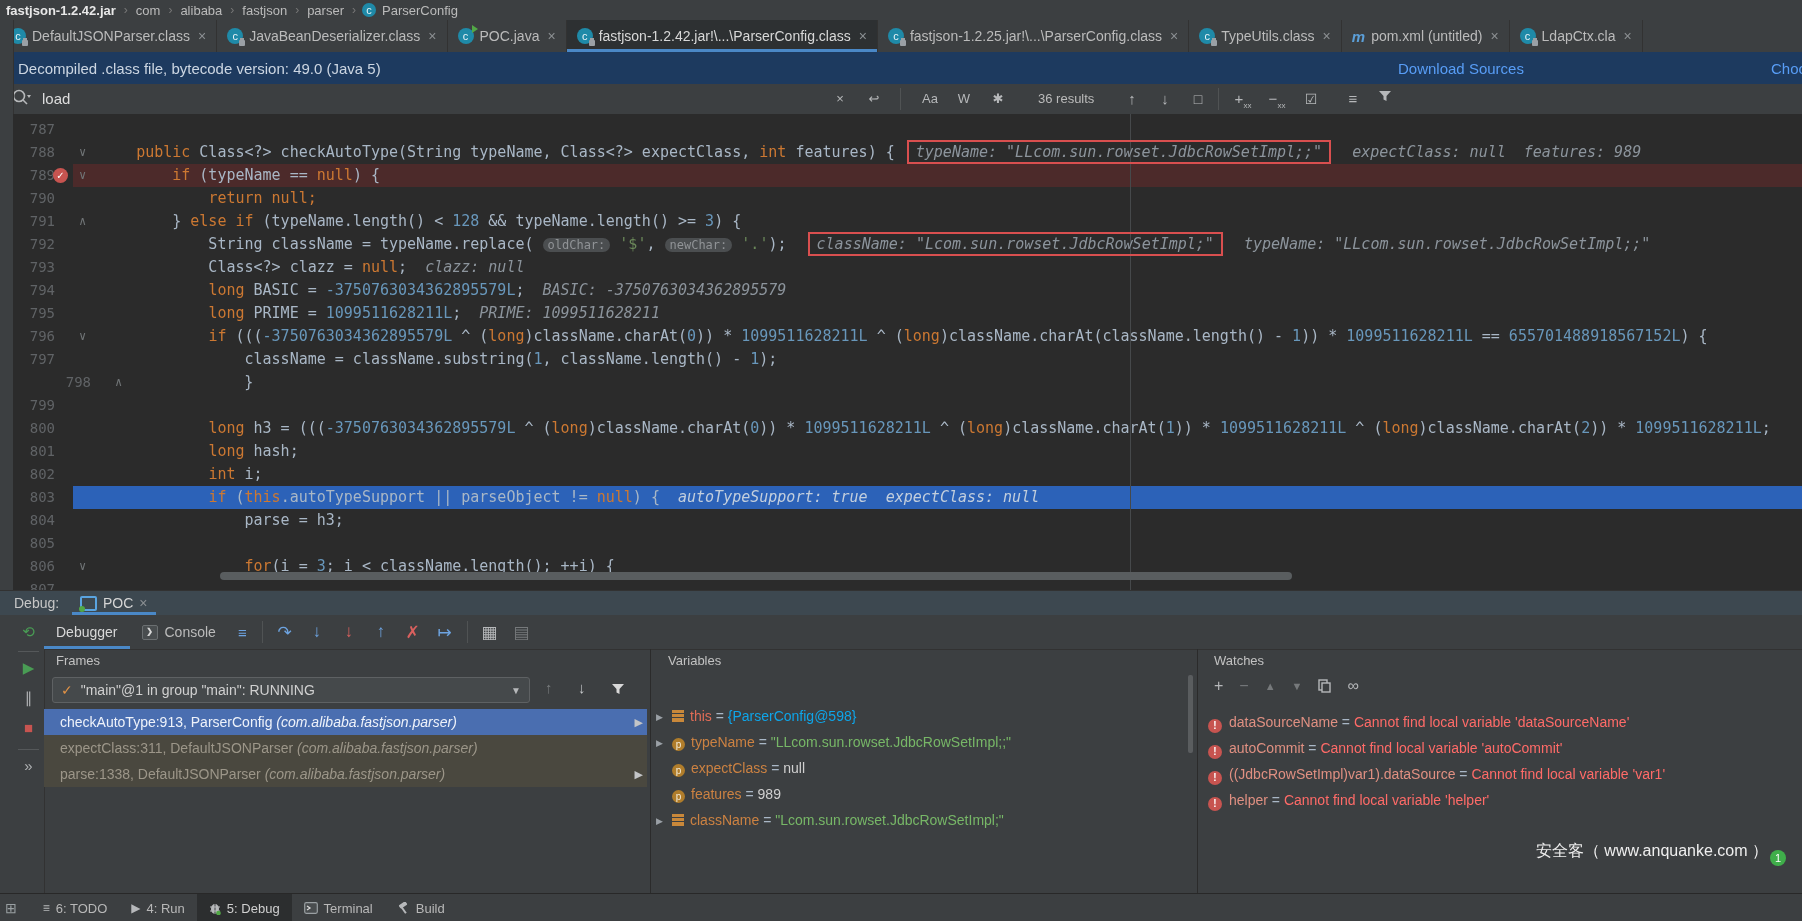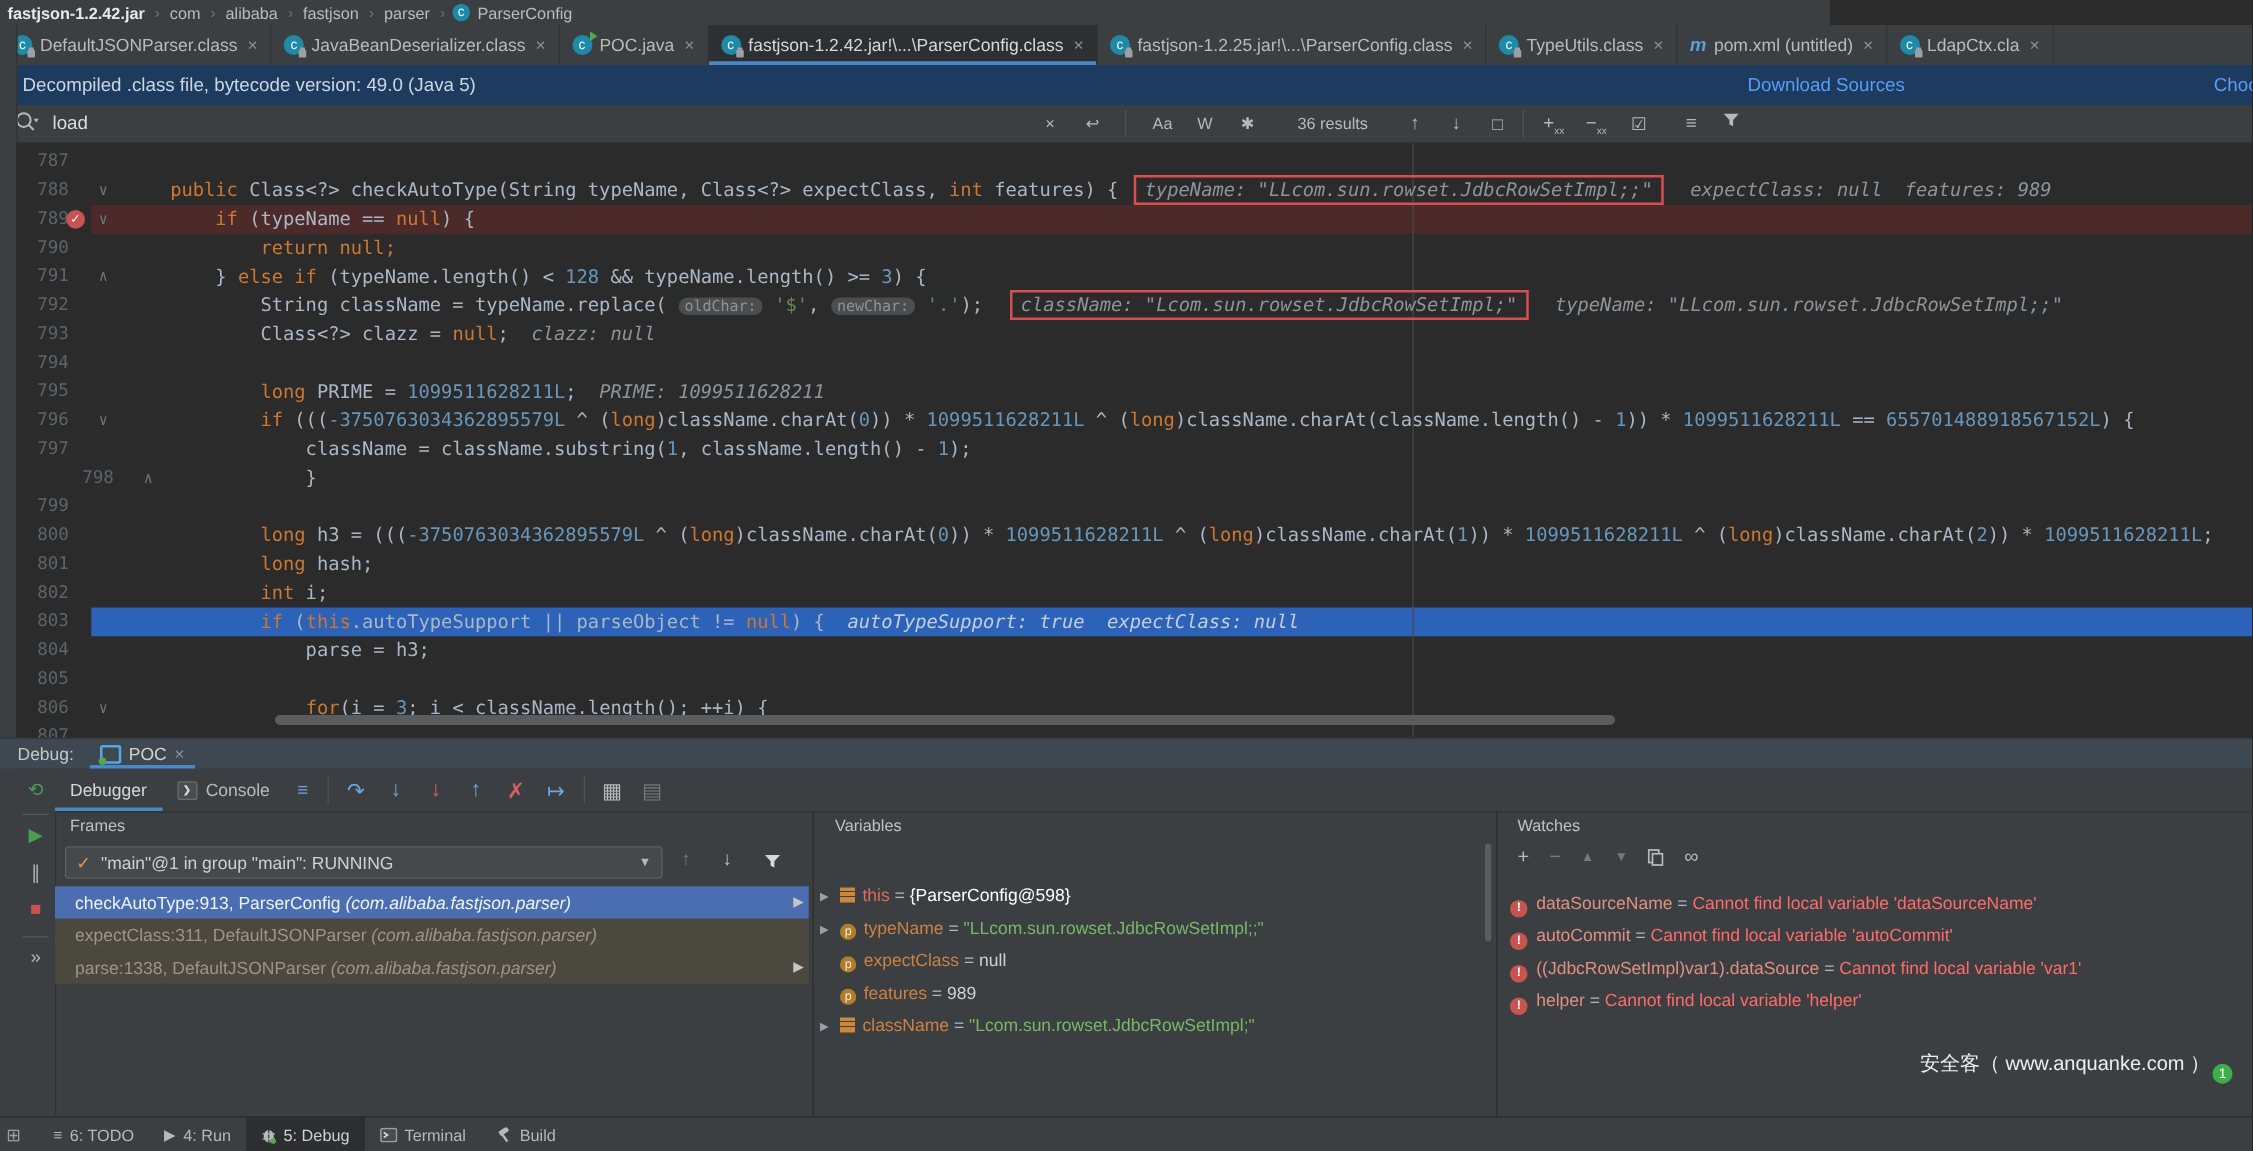--- a/index.html
+++ b/index.html
@@ -1,19 +1,19 @@
 <!DOCTYPE html>
 <html><head>
 <meta charset="utf-8">
 <style>
   html,body{margin:0;padding:0;background:#1e1e1e;}
   #app{position:relative;width:1802px;height:921px;background:#2b2b2b;overflow:hidden;
        font-family:"Liberation Sans",sans-serif;color:#bbbbbb;font-size:13px;}
   
-  #breadcrumb{position:absolute;left:0;top:0;width:1464px;height:20px;background:#3c3f41;
+  #breadcrumb{position:absolute;left:0;top:0;width:1802px;height:20px;background:#3c3f41;
     display:flex;align-items:center;padding-left:4px;box-sizing:border-box;font-size:13px;color:#bbbbbb;}
   #breadcrumb .seg{margin:0 2px;}
   #breadcrumb .seg.first{font-weight:bold;color:#e8e8e8;}
   #breadcrumb .sep{color:#777;margin:0 6px;font-size:12px;}
   #tabbar{position:absolute;left:0;top:20px;width:1802px;height:32px;background:#3c3f41;
     border-bottom:1px solid #323232;display:flex;align-items:stretch;overflow:hidden;}
   .tab{display:flex;align-items:center;gap:6px;padding:0 10px;font-size:14px;color:#bbbbbb;
     border-right:1px solid #323232;white-space:nowrap;}
   .tab.active{background:#2d3032;color:#d8d8d8;box-shadow:inset 0 -3px 0 #4a88c7;}
   .tab .close{color:#8c9093;font-size:14px;margin-left:2px;}
@@ -99,21 +99,21 @@
   .frame-row .jump{position:absolute;right:4px;top:0;font-size:11px;color:#c3c5c7;}
   .var-row{position:absolute;left:656px;width:530px;height:26px;line-height:26px;font-size:14px;white-space:nowrap;overflow:hidden;}
   .var-row .exp{display:inline-block;width:16px;color:#9aa0a6;font-size:9px;vertical-align:middle;}
   .vic{display:inline-block;width:14px;height:12px;margin-right:6px;vertical-align:-1px;}
   .vic.bars{background:linear-gradient(#c9883a 0 3px,#3c3f41 3px 4px,#c9883a 4px 7px,#3c3f41 7px 8px,#c9883a 8px 11px);width:12px;}
   .vic.param{background:#b07d2b;border-radius:50%;width:13px;height:13px;color:#f4ecd9;
     font-size:10px;line-height:13px;text-align:center;}
   .vname{color:#cc8242;}
   .vname.this{color:#e06c56;}
   .veq{color:#a9b7c6;}
-  .vval.ref{color:#ffffff;}
+  .vval.ref{color:#0ea5e9;}
   .vval.str{color:#77b767;}
   .vval.plain{color:#d0d0d0;}
   #var-scroll{position:absolute;left:1188px;top:84px;width:5px;height:78px;background:#5a5d5f;border-radius:2px;}
   .watch-toolbar{position:absolute;left:1214px;top:86px;display:flex;gap:16px;align-items:center;color:#b6b8ba;font-size:16px;}
   .watch-toolbar .dim{color:#76797b;}
   .watch-row{position:absolute;left:1208px;width:594px;height:26px;line-height:26px;font-size:14px;white-space:nowrap;overflow:hidden;}
   .werr-ic{display:inline-block;width:14px;height:14px;border-radius:50%;background:#c75450;color:#fff;
     font-size:10px;line-height:14px;text-align:center;margin-right:7px;vertical-align:-2px;font-weight:bold;}
   .wname{color:#e09082;}
   .werr{color:#ff6b68;}
@@ -264,20 +264,21 @@
         <div class="code-line" style="top: 119px;">
           <span class="lnum">792</span>
           <span class="ctext"><span class="t-d">            String className = typeName.replace( </span><span class="chip">oldChar:</span><span class="t-s"> '$'</span><span class="t-d">, </span><span class="chip">newChar:</span><span class="t-s"> '.'</span><span class="t-d">);  </span><span class="redbox t-h">className: "Lcom.sun.rowset.JdbcRowSetImpl;"</span><span class="t-h">  typeName: "LLcom.sun.rowset.JdbcRowSetImpl;;"</span></span>
         </div>
         <div class="code-line" style="top: 142px;">
           <span class="lnum">793</span>
           <span class="ctext"><span class="t-d">            Class&lt;?&gt; clazz = </span><span class="t-k">null</span><span class="t-d">;  </span><span class="t-h">clazz: null</span></span>
         </div>
         <div class="code-line" style="top: 165px;">
           <span class="lnum">794</span>
+          <span class="ctext"><span class="t-d">            </span><span class="t-k">long</span><span class="t-d"> BASIC = </span><span class="t-n">-3750763034362895579L</span><span class="t-d">;  </span><span class="t-h">BASIC: -3750763034362895579</span></span>
         </div>
         <div class="code-line" style="top: 188px;">
           <span class="lnum">795</span>
           <span class="ctext"><span class="t-d">            </span><span class="t-k">long</span><span class="t-d"> PRIME = </span><span class="t-n">1099511628211L</span><span class="t-d">;  </span><span class="t-h">PRIME: 1099511628211</span></span>
         </div>
         <div class="code-line" style="top: 211px;">
           <span class="lnum">796</span>
           <span class="fold">∨</span>
           <span class="ctext"><span class="t-d">            </span><span class="t-k">if</span><span class="t-d"> (((</span><span class="t-n">-3750763034362895579L</span><span class="t-d"> ^ (</span><span class="t-k">long</span><span class="t-d">)className.charAt(</span><span class="t-n">0</span><span class="t-d">)) * </span><span class="t-n">1099511628211L</span><span class="t-d"> ^ (</span><span class="t-k">long</span><span class="t-d">)className.charAt(className.length() - </span><span class="t-n">1</span><span class="t-d">)) * </span><span class="t-n">1099511628211L</span><span class="t-d"> == </span><span class="t-n">655701488918567152L</span><span class="t-d">) {</span></span>
         </div>

